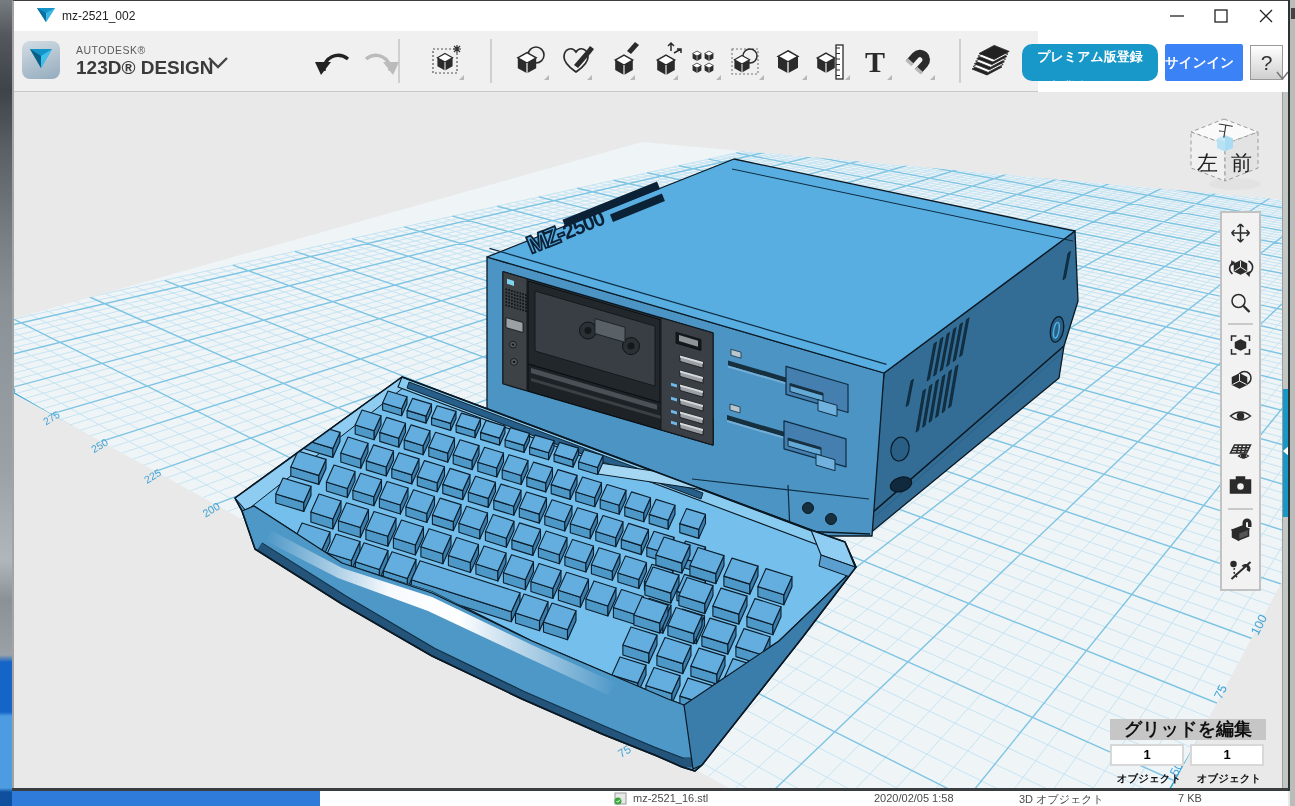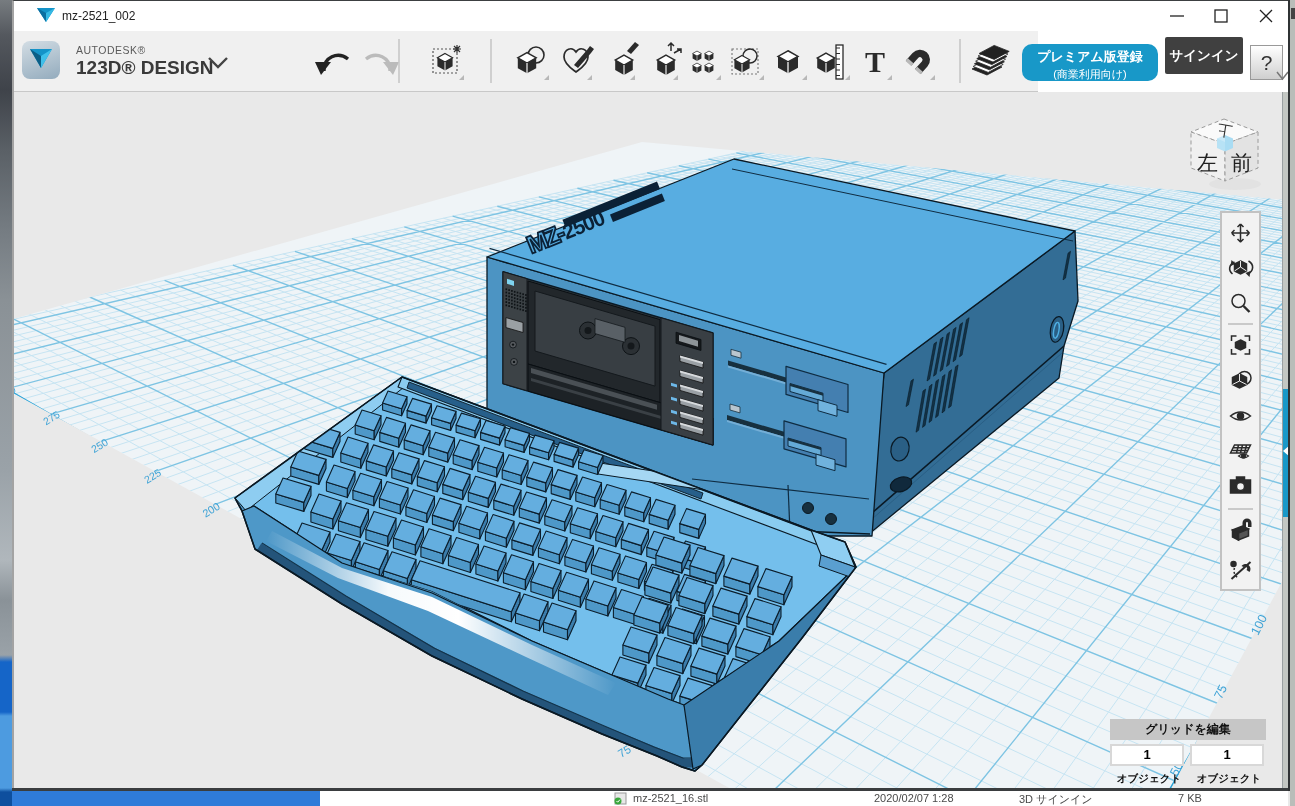--- a/index.html
+++ b/index.html
@@ -135,23 +135,23 @@
         <polygon points="-13.8,5.4 1.2,11.4 16.2,3.4 1.2,-2.6" fill="#fff" stroke="#222" stroke-width="0.8"></polygon>
         <polygon points="-12.6,2.8 2.4,8.8 17.4,0.7999999999999998 2.4,-5.2" fill="#222" stroke="#222" stroke-width="0.8"></polygon>
         <polygon points="-11.4,0.1999999999999993 3.5999999999999996,6.199999999999999 18.6,-1.8000000000000007 3.5999999999999996,-7.800000000000001" fill="#fff" stroke="#222" stroke-width="0.8"></polygon>
         <polygon points="-10.2,-2.4000000000000004 4.8,3.5999999999999996 19.8,-4.4 4.8,-10.4" fill="#222" stroke="#222" stroke-width="0.8"></polygon>
         <polygon points="-9.0,-5.0 6.0,1.0 21.0,-7.0 6.0,-13.0" fill="#fff" stroke="#222" stroke-width="0.8"></polygon>
         <polygon points="-7.800000000000001,-7.600000000000001 7.199999999999999,-1.6000000000000014 22.2,-9.600000000000001 7.199999999999999,-15.600000000000001" fill="#222" stroke="#222" stroke-width="0.8"></polygon>
       </g>
     </svg>
     <div class="abs" style="left:1008px;top:43px;width:136px;height:37px;background:#1898c8;border-radius:10px;color:#fff;text-align:center">
 <div style="font-size:13px;font-weight:bold;margin-top:4px">プレミアム版登録</div>
-<div style="font-size:11px;margin-top:1px">(商業利用向け)</div>
+<div style="font-size:14px;margin-top:13px">(商業利用向け)</div>
     </div>
-<div class="abs" style="left:1151px;top:36px;width:78px;height:37px;background:#404040;border-radius:2px;color:#fff;text-align:center;font-size:13.5px;font-weight:bold;line-height:37px">サインイン</div>
+<div class="abs" style="left:1151px;top:43px;width:78px;height:37px;background:#3b82f6;border-radius:2px;color:#fff;text-align:left;font-size:13.5px;font-weight:bold;line-height:37px">サインイン</div>
 <div class="abs" style="left:1236px;top:44px;width:33px;height:35px;background:linear-gradient(#ffffff,#cfcfcf);border:1px solid #999;text-align:center;font-size:21px;color:#333;line-height:33px">?</div>
 <svg class="abs" style="left:1262px;top:70px" width="13" height="10" viewBox="0 0 13 10" fill="none" stroke="#777" stroke-width="1.5">
       <path d="M1 1 L6.5 8 L12 1"></path>
     </svg>
 <div class="abs" style="left:0;top:91px;width:1276px;height:697px;background:#e9e9e9;overflow:hidden">
       <svg width="1276" height="697" viewBox="0 0 1276 697" style="position:absolute;left:0;top:0" font-family="Liberation Sans, sans-serif">
 <g transform="translate(-12,-91)">
 <clipPath id="sheet">
             <polygon points="0.0,321.0 640.0,141.0 1295.0,200.0 1295.0,560.0 1283.0,575.0 1173.0,780.0 1068.0,975.0 4.0,388.0 0.0,386.0"></polygon>
           </clipPath>
@@ -691,39 +691,39 @@
           <polygon points="-2,1 8,-3 8,4 -2,8" fill="#555"></polygon>
           <path d="M2 -9 a4.5 4.5 0 0 1 9 0 l0 4 -3.5 0 0 -4 a1 1 0 0 0 -2 0 l0 4 -3.5 0z" fill="#2b2b2b" stroke="none"></path>
         </g>
         <g transform="translate(20.5,359)">
           <circle cx="-7" cy="-6" r="2.5" fill="#2b2b2b"></circle>
           <path d="M-6 -2 a8 8 0 0 0 4 10" stroke-dasharray="2 2"></path>
           <path d="M1 -4 a5 5 0 0 1 8 6 l-3 -2 a2 2 0 0 0 -3 -3z" fill="#2b2b2b" stroke="none"></path>
           <path d="M-9 9 L10 -8" stroke-width="2"></path>
         </g>
       </svg>
-      <div class="abs" style="left:1096px;top:627px;width:156px;height:21px;background:#c6c6c6;text-align:center;font-size:12px;font-weight:bold;color:#111;line-height:21px">グリッドを編集</div>
+      <div class="abs" style="left:1096px;top:627px;width:156px;height:21px;background:#c6c6c6;text-align:center;font-size:18px;font-weight:bold;color:#111;line-height:21px">グリッドを編集</div>
 <div class="abs" style="left:1096px;top:652px;width:74px;height:22px;background:#fff;border:2px solid #d8d8d8;text-align:center;font-size:13px;font-weight:bold;line-height:18px">1</div>
 <div class="abs" style="left:1176px;top:652px;width:74px;height:22px;background:#fff;border:2px solid #d8d8d8;text-align:center;font-size:13px;font-weight:bold;line-height:18px">1</div>
 <div class="abs" style="left:1100px;top:680px;width:70px;text-align:center;font-size:10.5px;font-weight:bold;color:#111">オブジェクト</div>
 <div class="abs" style="left:1180px;top:680px;width:70px;text-align:center;font-size:10.5px;font-weight:bold;color:#111">オブジェクト</div>
 <div class="abs" style="left:1268px;top:0;width:8px;height:697px;background:#c3c7c3;border-left:1px solid #9aa0a2"></div>
 <div class="abs" style="left:1269px;top:297px;width:7px;height:128px;background:#1898c8"></div>
 <svg class="abs" style="left:1269px;top:352px" width="7" height="14" viewBox="0 0 7 14">
         <polygon points="7,1 7,13 0,7" fill="#fff"></polygon>
       </svg>
 </div>
   </div>
 <div class="abs" style="left:12px;top:788px;width:1276px;height:3px;background:#3a3d3f"></div>
 <div class="abs" style="left:12px;top:791px;width:1276px;height:21px;background:#fff;font-size:11px;color:#4a4a4a">
 <div class="abs" style="left:0;top:0;width:308px;height:15px;background:#2f7bd9"></div>
 <svg class="abs" style="left:602px;top:1px" width="13" height="13" viewBox="0 0 13 13">
       <rect x="1" y="1" width="11" height="11" fill="#e8e8e8" stroke="#999"></rect>
       <circle cx="4" cy="9" r="3.5" fill="#39a83c"></circle>
       <path d="M2.5 9 l1.2 1.2 L6 7.6" stroke="#fff" stroke-width="1" fill="none"></path>
     </svg>
 <span class="abs" style="left:621px;top:1px">mz-2521_16.stl</span>
-<span class="abs" style="left:862px;top:1px">2020/02/07 1:28</span>
-<span class="abs" style="left:1007px;top:1px">3D サインイン</span>
+<span class="abs" style="left:862px;top:1px">2020/02/05 1:58</span>
+<span class="abs" style="left:1007px;top:1px">3D オブジェクト</span>
 <span class="abs" style="left:1166px;top:1px">7 KB</span>
 </div>
 <div class="abs" style="left:1288px;top:0;width:2px;height:791px;background:#2f3234"></div>
 <div class="abs" style="left:1290px;top:0;width:5px;height:806px;background:#b9bdb9"></div>
 <div class="abs" style="left:1291px;top:8px;width:4px;height:11px;background:#444"></div>
 </body></html>

